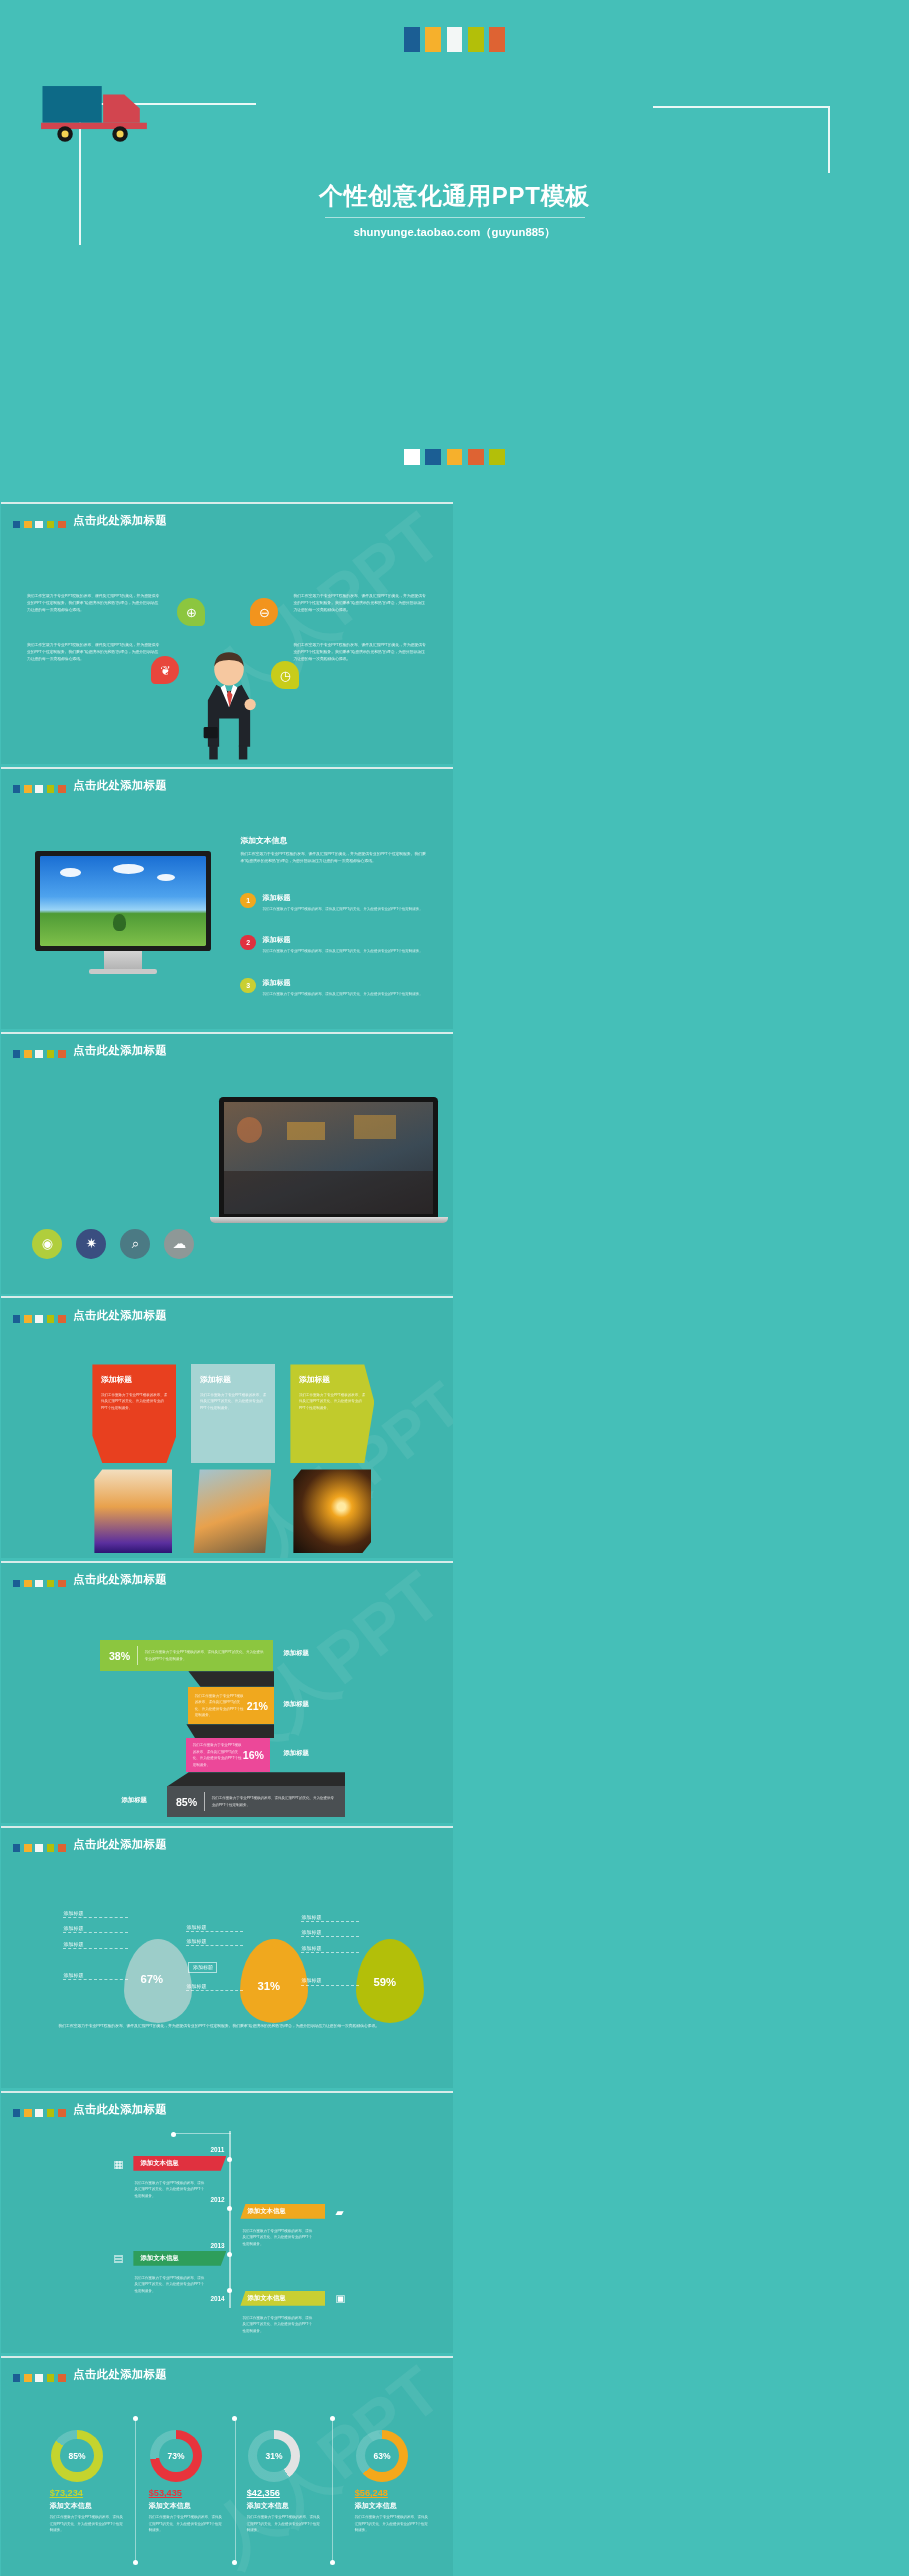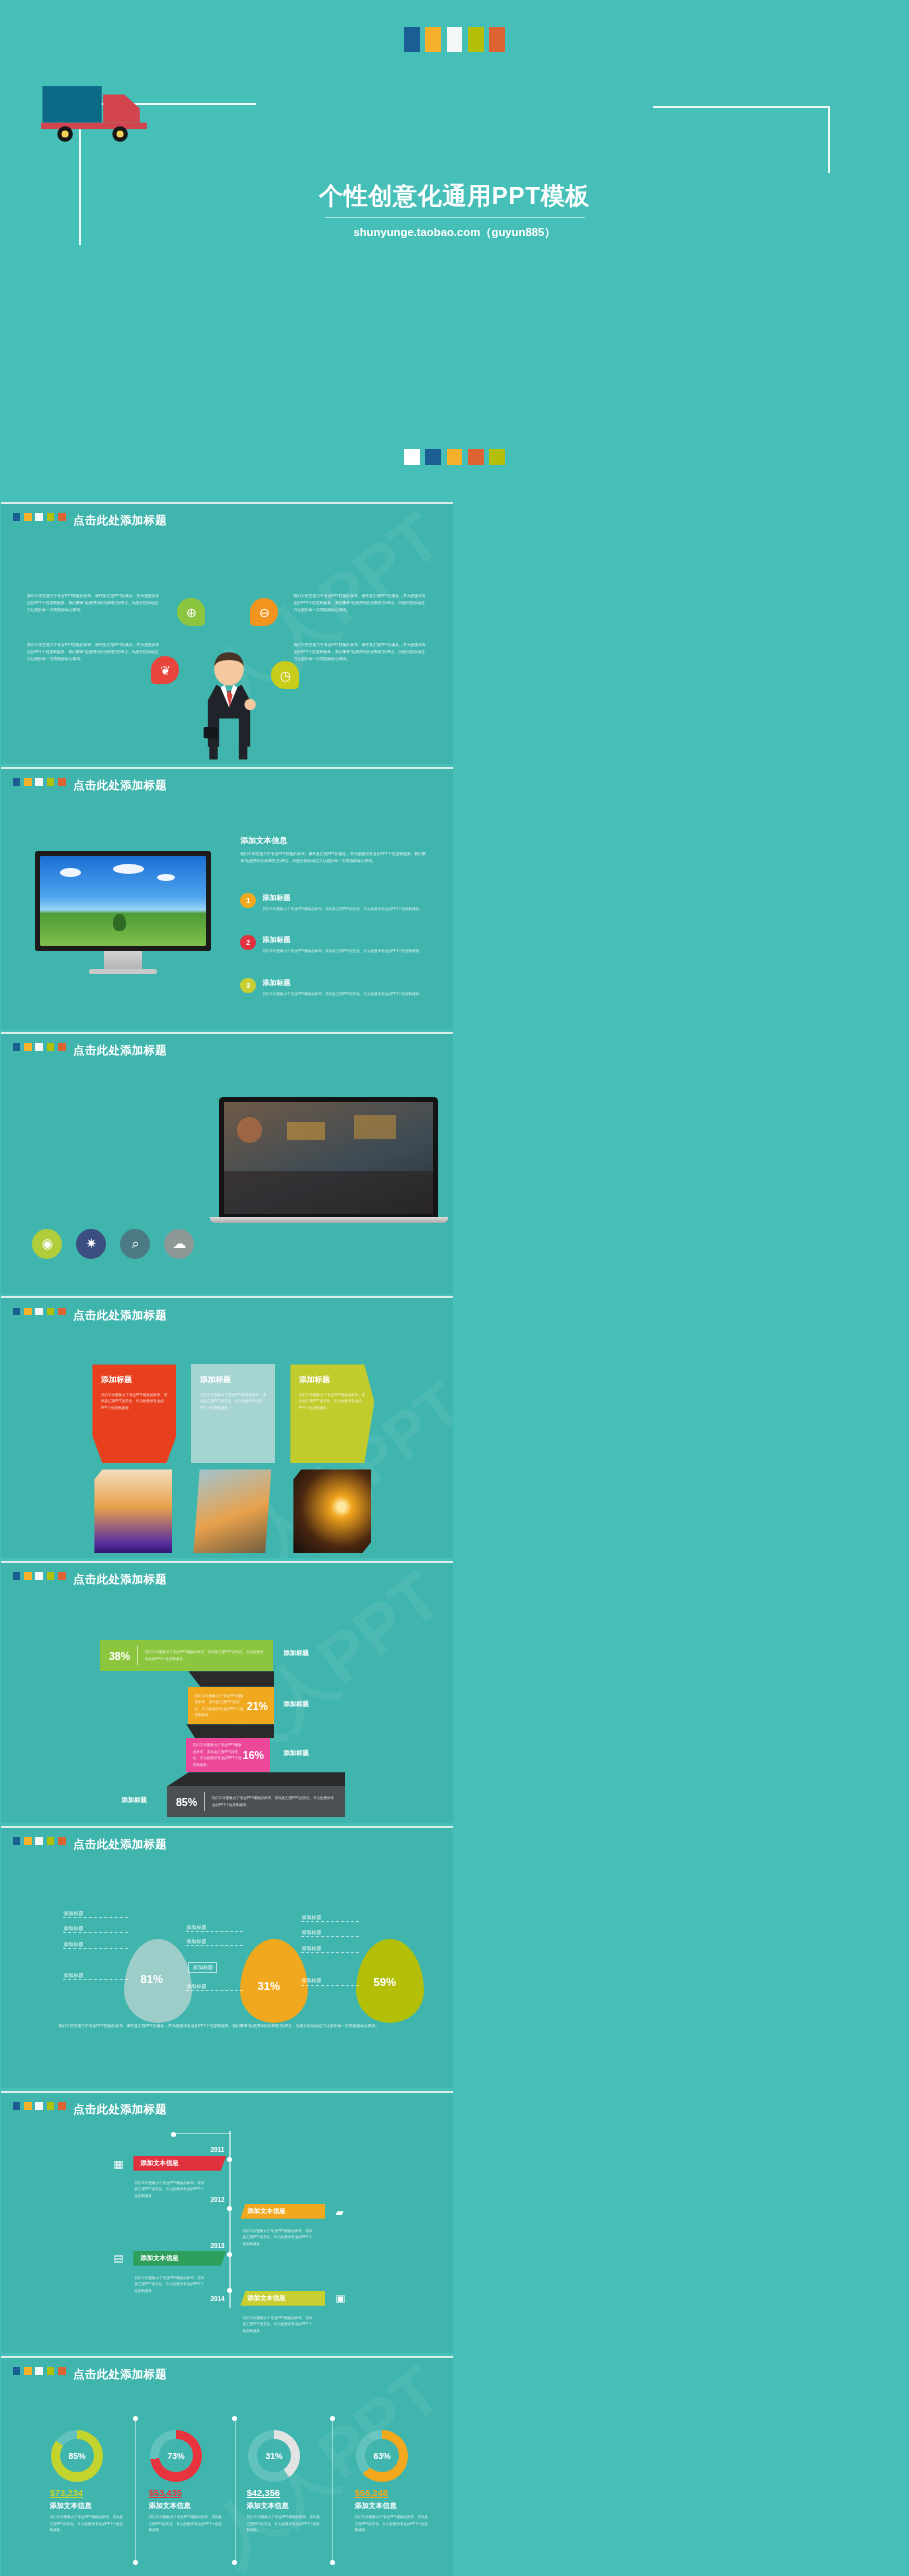--- a/index.html
+++ b/index.html
@@ -33,21 +33,21 @@
   
   .grid { position: relative; width: 909px; display: flex; flex-wrap: wrap; }
   .slide { position: relative; width: 452px; height: 262px; background: #3fb5ae; margin: 0 1.4px 2.8px 1.4px; overflow: hidden; }
   .slide::after { content:""; position:absolute; left:0; right:0; top:0; height:2.1px; background:#d9ecea; }
 
   .wm { position: absolute; color: rgba(255,255,255,.07); font-size: 85px; font-weight: bold;
     transform: rotate(-38deg); pointer-events: none; white-space: nowrap; }
   .wm.a { left: 191px; top: 64px; font-size: 68px; }
   .wm.b { left: 234px; top: 134px; font-size: 62px; }
 
-  .sl-head { position: absolute; left: 11.3px; top: 11.3px; display: flex; align-items: flex-start; gap: 3.5px; }
+  .sl-head { position: absolute; left: 11.3px; top: 11.3px; display: flex; align-items: flex-end; gap: 3.5px; }
   .sl-head .dot { width: 7.8px; height: 7.8px; }
   .sl-title { margin-left: 4.2px; color: #ffffff; font-size: 11.3px; font-weight: bold; letter-spacing: 0.4px; }
 
   .body-copy { color: rgba(255,255,255,.88); font-size: 3.8px; line-height: 1.9; }
   .mini { font-size: 3.5px; line-height: 1.85; color: rgba(255,255,255,.82); }
 
   
   .s1-txt { position: absolute; width: 134px; }
   .bub { position: absolute; width: 28px; height: 28px; border-radius: 50% 50% 4.2px 50%; display:flex; align-items:center; justify-content:center; color:#fff; font-size:12.7px; }
   .person { position: absolute; left: 197px; top: 146px; width: 62px; height: 113px; }
@@ -325,21 +325,21 @@
   <div class="slide">
     <div class="sl-head">
       <span class="dot" style="background:#1b5e94"></span>
       <span class="dot" style="background:#f6b02c"></span>
       <span class="dot" style="background:#f3f7f6"></span>
       <span class="dot" style="background:#b3bf09"></span>
       <span class="dot" style="background:#de6333"></span>
       <span class="sl-title">点击此处添加标题</span>
     </div>
     <div class="drop" style="left:123px;top:113px;background:#9ccdc9"></div>
-    <div class="drop-pct" style="left:139px;top:147px">81%</div>
+    <div class="drop-pct" style="left:139px;top:147px">67%</div>
     <div class="drop" style="left:239px;top:113px;background:#f0a81e"></div>
     <div class="drop-pct" style="left:256px;top:154px">31%</div>
     <div class="drop" style="left:355px;top:113px;background:#b3bf09"></div>
     <div class="drop-pct" style="left:372px;top:150px">59%</div>
     <div class="dlabel" style="left:62px;top:84px">添加标题</div>
     <div class="dlabel" style="left:62px;top:99px">添加标题</div>
     <div class="dlabel" style="left:62px;top:115px">添加标题</div>
     <div class="dlabel" style="left:62px;top:146px">添加标题</div>
     <div class="dlabel" style="left:185px;top:98px">添加标题</div>
     <div class="dlabel" style="left:185px;top:112px">添加标题</div>

